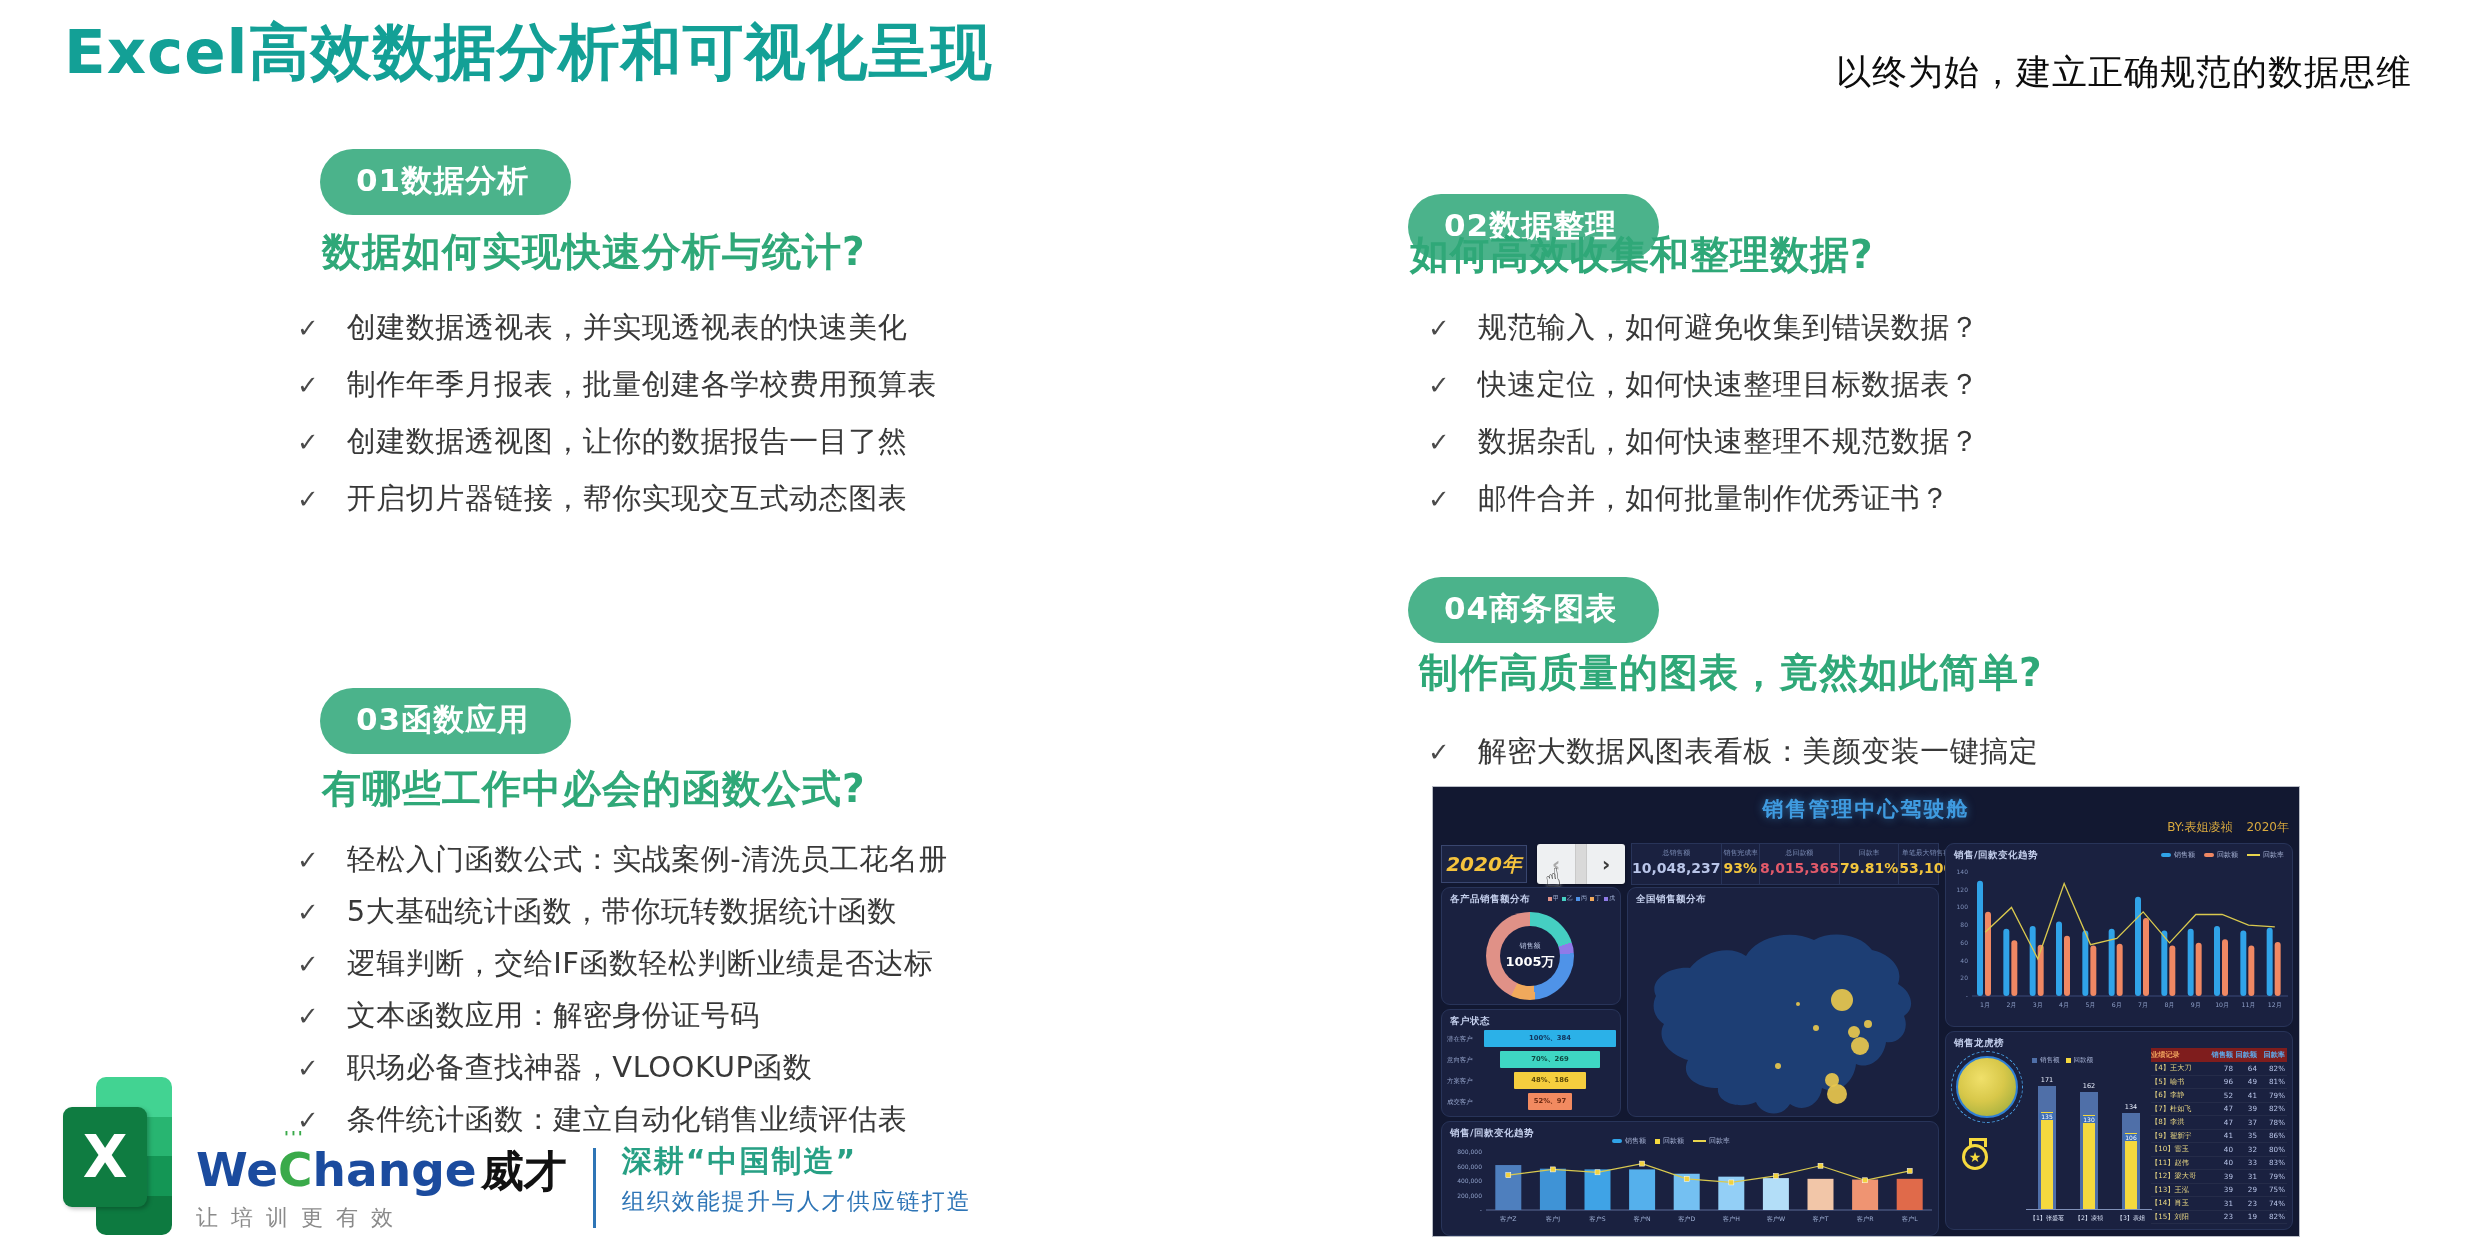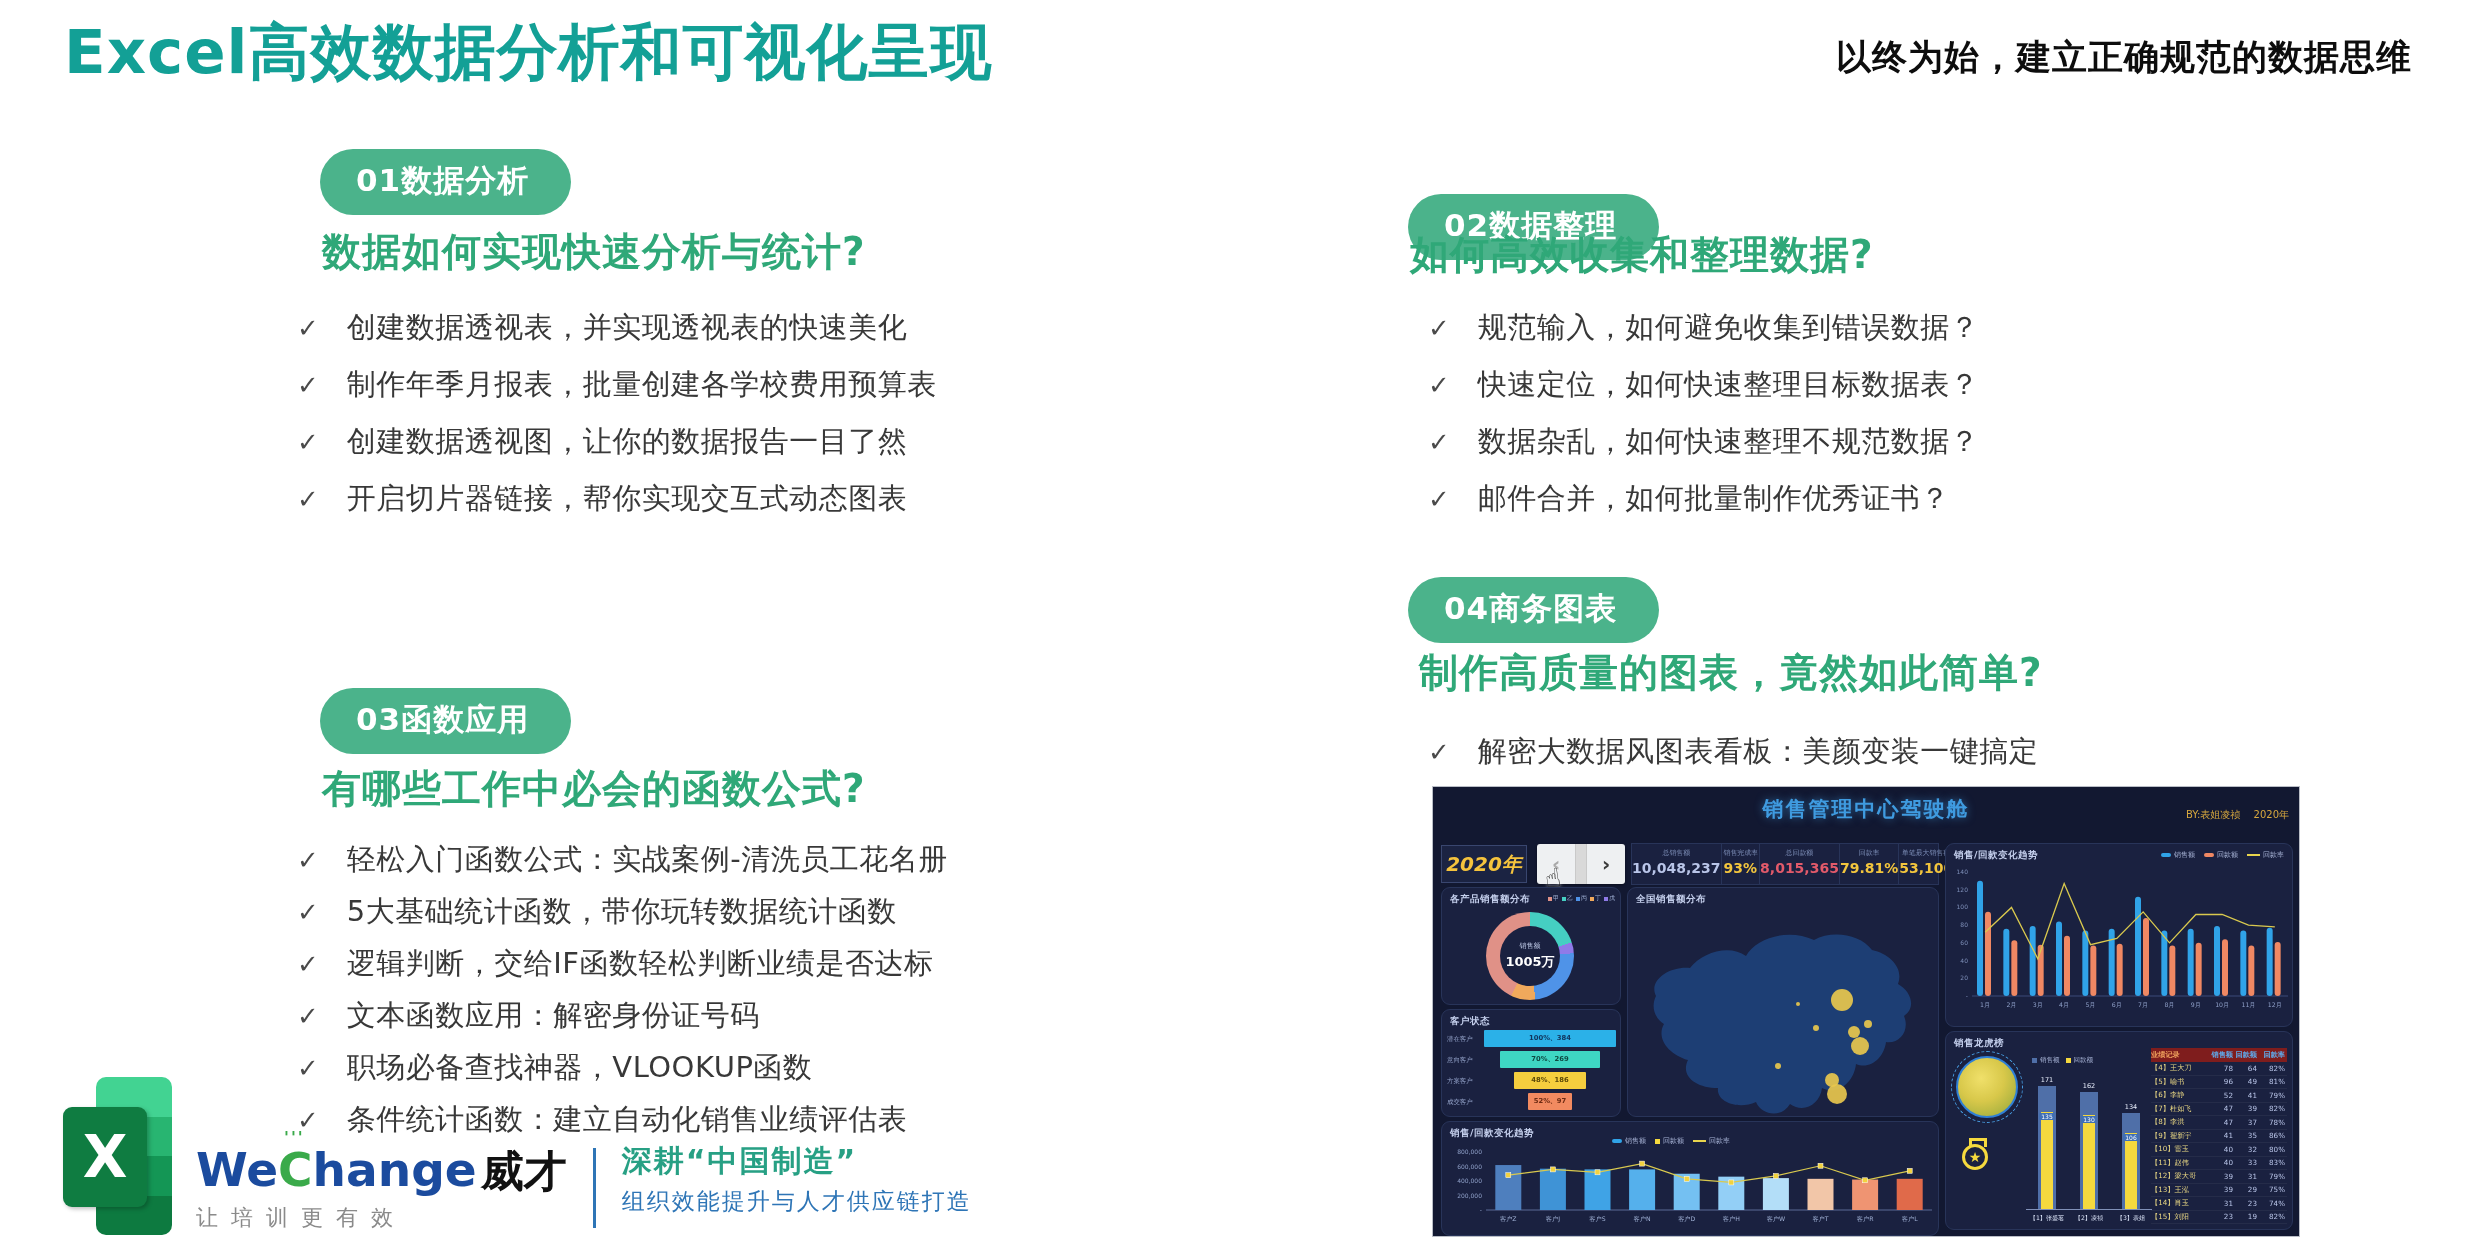--- a/index.html
+++ b/index.html
@@ -5,21 +5,21 @@
 <style>
   html,body{margin:0;padding:0;}
   body{
     width:2474px;height:1237px;position:relative;overflow:hidden;background:#ffffff;
     font-family:"DejaVu Sans","Liberation Sans",sans-serif;
   }
   .abs{position:absolute;}
 
   
   .slide-title{left:64px;top:12px;font-size:61px;font-weight:900;color:#13a096;letter-spacing:1px;}
-  .slide-subtitle{right:62px;top:34px;font-size:35px;font-weight:700;color:#0d0d0d;letter-spacing:1px;}
+  .slide-subtitle{right:62px;top:49px;font-size:35px;font-weight:400;color:#0d0d0d;letter-spacing:1px;}
 
   .badge{
     display:inline-block;background:#4bb38b;color:#ffffff;font-size:31px;font-weight:600;
     padding:11px 42px 13px 36px;border-radius:34px;letter-spacing:1px;
   }
   .headline{font-size:39px;font-weight:900;color:#2fa878;letter-spacing:1px;}
 
   ul.bullets{list-style:none;margin:0;padding:0;}
   ul.bullets li{display:flex;align-items:baseline;}
   ul.bullets .chk{font-size:26px;color:#4a4a4a;margin-right:28px;flex:0 0 auto;}
@@ -49,21 +49,21 @@
   .slogan-sub{margin-top:14px;font-size:23px;color:#2e75b6;letter-spacing:2px;line-height:1;}
 
   
   .dash{
     left:1432px;top:786px;width:868px;height:451px;background:#121831;border:1px solid #b9bdc6;
     box-sizing:border-box;overflow:hidden;
   }
   .dash *{box-sizing:border-box;}
   .dash-title{position:absolute;left:0;right:0;top:8px;text-align:center;font-size:21px;font-weight:800;
     color:#3f9be0;letter-spacing:2px;text-shadow:0 0 8px rgba(63,155,224,.6);}
-  .dash-byline{position:absolute;right:10px;top:21px;font-size:10px;color:#d8a83e;}
+  .dash-byline{position:absolute;right:10px;top:32px;font-size:12px;color:#d8a83e;}
   .dash-byline span{margin-left:10px;}
 
   .year-box{position:absolute;left:8px;top:58px;width:86px;height:38px;background:#1b2342;border:1px solid #39466f;
     color:#f5c33d;font-size:20px;font-weight:800;font-style:italic;display:flex;align-items:center;justify-content:center;}
   .nav-box{position:absolute;left:104px;top:57px;width:88px;height:40px;background:#eef0f2;border-radius:3px;
     display:flex;align-items:stretch;overflow:hidden;box-shadow:0 1px 3px rgba(0,0,0,.4);}
   .nav-half{flex:1;display:flex;align-items:center;justify-content:center;font-size:20px;font-weight:700;}
   .nav-prev{color:#a8a8a8;}
   .nav-thumb{width:12px;background:#d9d9d9;border-left:1px solid #c9c9c9;border-right:1px solid #c9c9c9;}
   .nav-next{color:#3a3a3a;}

